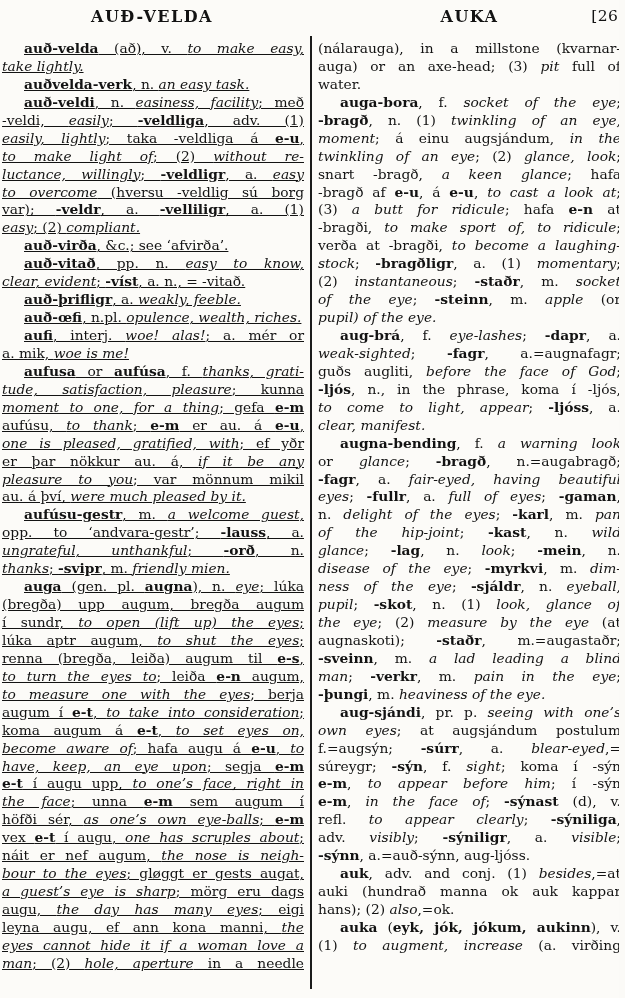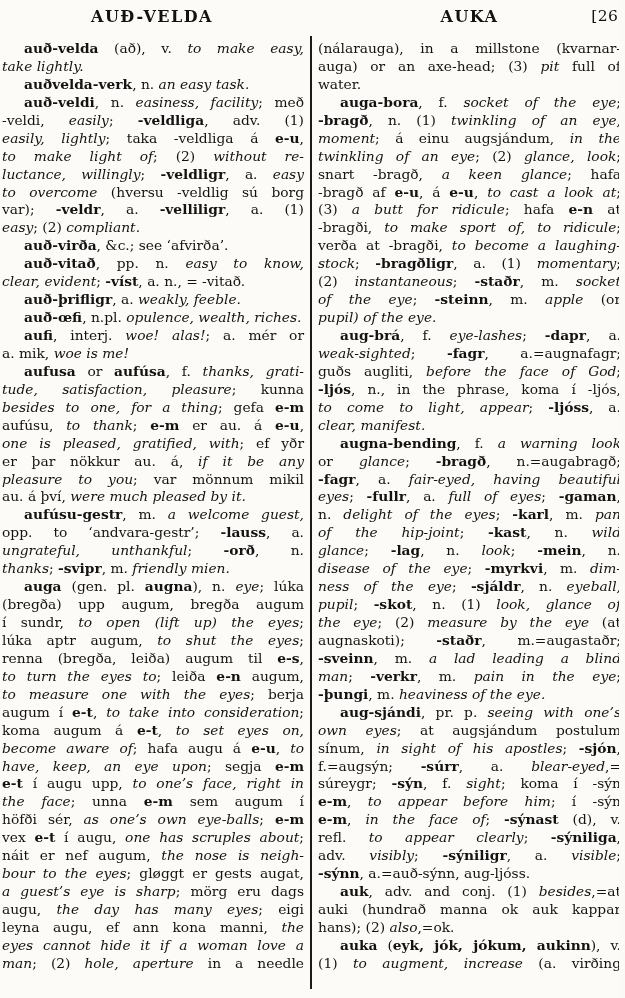--- a/index.html
+++ b/index.html
@@ -40,21 +40,21 @@
     width: 625px;
     text-align: right;
     font-size: 15.5px;
     letter-spacing: 0.5px;
   }
   .col {
     position: absolute;
     top: 40px;
     font-size: 13.8px;
   }
-  .col-left  { left: 2px;   width: 302px; }
+  .col-left  { left: 2px;   width: 302px; text-decoration: underline; }
   .col-right { left: 318px; width: 303px; }
   .divider {
     position: absolute;
     left: 310px;
     top: 36px;
     width: 1.5px;
     height: 953px;
     background: #1b1b1b;
   }
   .line {
@@ -96,21 +96,21 @@
       <div class="line endline"><span class="i">easy</span><span>; (2) </span><span class="i">compliant.</span></div>
       <div class="line indent endline"><span class="b">auð-virða</span><span>, &amp;c.; see ‘afvirða’.</span></div>
       <div class="line indent"><span class="b">auð-vitað</span><span>, pp. n. </span><span class="i">easy to know,</span></div>
       <div class="line endline"><span class="i">clear, evident</span><span>; </span><span class="b">-víst</span><span>, a. n., = -vitað.</span></div>
       <div class="line indent endline"><span class="b">auð-þrifligr</span><span>, a. </span><span class="i">weakly, feeble.</span></div>
       <div class="line indent endline"><span class="b">auð-œfi</span><span>, n.pl. </span><span class="i">opulence, wealth, riches.</span></div>
       <div class="line indent"><span class="b">aufi</span><span>, interj. </span><span class="i">woe! alas!</span><span>; a. mér or</span></div>
       <div class="line endline"><span>a. mik, </span><span class="i">woe is me!</span></div>
       <div class="line indent"><span class="b">aufusa</span><span> or </span><span class="b">aufúsa</span><span>, f. </span><span class="i">thanks, grati-</span></div>
       <div class="line"><span class="i">tude, satisfaction, pleasure</span><span>; kunna</span></div>
-      <div class="line"><span class="i">besides to one, for a thing</span><span>; gefa </span><span class="b">e-m</span></div>
+      <div class="line"><span class="i">moment to one, for a thing</span><span>; gefa </span><span class="b">e-m</span></div>
       <div class="line"><span>aufúsu, </span><span class="i">to thank</span><span>; </span><span class="b">e-m</span><span> er au. á </span><span class="b">e-u</span><span>,</span></div>
       <div class="line"><span class="i">one is pleased, gratified, with</span><span>; ef yðr</span></div>
       <div class="line"><span>er þar nökkur au. á, </span><span class="i">if it be any</span></div>
       <div class="line"><span class="i">pleasure to you</span><span>; var mönnum mikil</span></div>
       <div class="line endline"><span>au. á því, </span><span class="i">were much pleased by it.</span></div>
       <div class="line indent"><span class="b">aufúsu-gestr</span><span>, m. </span><span class="i">a welcome guest,</span></div>
       <div class="line"><span>opp. to ‘andvara-gestr’; </span><span class="b">-lauss</span><span>, a.</span></div>
       <div class="line"><span class="i">ungrateful, unthankful</span><span>; </span><span class="b">-orð</span><span>, n.</span></div>
       <div class="line endline"><span class="i">thanks</span><span>; </span><span class="b">-svipr</span><span>, m. </span><span class="i">friendly mien.</span></div>
       <div class="line indent"><span class="b">auga</span><span> (gen. pl. </span><span class="b">augna</span><span>), n. </span><span class="i">eye</span><span>; lúka</span></div>
@@ -169,21 +169,20 @@
       <div class="line"><span class="i">disease of the eye</span><span>; </span><span class="b">-myrkvi</span><span>, m. </span><span class="i">dim-</span></div>
       <div class="line"><span class="i">ness of the eye</span><span>; </span><span class="b">-sjáldr</span><span>, n. </span><span class="i">eyeball,</span></div>
       <div class="line"><span class="i">pupil</span><span>; </span><span class="b">-skot</span><span>, n. (1) </span><span class="i">look, glance of</span></div>
       <div class="line"><span class="i">the eye</span><span>; (2) </span><span class="i">measure by the eye</span><span> (at</span></div>
       <div class="line"><span>augnaskoti); </span><span class="b">-staðr</span><span>, m.=augastaðr;</span></div>
       <div class="line"><span class="b">-sveinn</span><span>, m. </span><span class="i">a lad leading a blind</span></div>
       <div class="line"><span class="i">man</span><span>; </span><span class="b">-verkr</span><span>, m. </span><span class="i">pain in the eye</span><span>;</span></div>
       <div class="line endline"><span class="b">-þungi</span><span>, m. </span><span class="i">heaviness of the eye.</span></div>
       <div class="line indent"><span class="b">aug-sjándi</span><span>, pr. p. </span><span class="i">seeing with one’s</span></div>
       <div class="line"><span class="i">own eyes</span><span>; at augsjándum postulum</span></div>
-      <div class="line"><span>sínum, </span><span class="i">in sight of his apostles</span><span>; </span><span class="b">-sjón</span><span>,</span></div>
       <div class="line"><span>f.=augsýn; </span><span class="b">-súrr</span><span>, a. </span><span class="i">blear-eyed</span><span>,=</span></div>
       <div class="line"><span>súreygr; </span><span class="b">-sýn</span><span>, f. </span><span class="i">sight</span><span>; koma í -sýn</span></div>
       <div class="line"><span class="b">e-m</span><span>, </span><span class="i">to appear before him</span><span>; í -sýn</span></div>
       <div class="line"><span class="b">e-m</span><span>, </span><span class="i">in the face of</span><span>; </span><span class="b">-sýnast</span><span> (d), v.</span></div>
       <div class="line"><span>refl. </span><span class="i">to appear clearly</span><span>; </span><span class="b">-sýniliga</span><span>,</span></div>
       <div class="line"><span>adv. </span><span class="i">visibly</span><span>; </span><span class="b">-sýniligr</span><span>, a. </span><span class="i">visible</span><span>;</span></div>
       <div class="line endline"><span class="b">-sýnn</span><span>, a.=auð-sýnn, aug-ljóss.</span></div>
       <div class="line indent"><span class="b">auk</span><span>, adv. and conj. (1) </span><span class="i">besides</span><span>,=at</span></div>
       <div class="line"><span>auki (hundrað manna ok auk kappar</span></div>
       <div class="line endline"><span>hans); (2) </span><span class="i">also</span><span>,=ok.</span></div>

